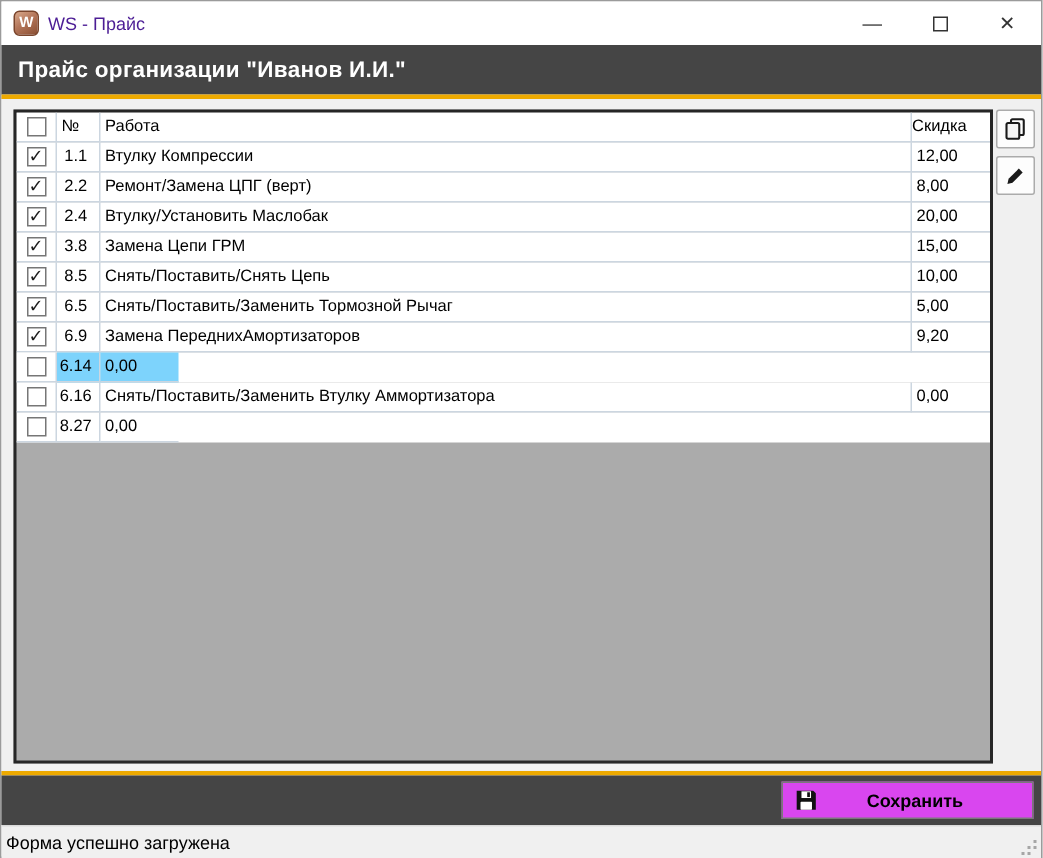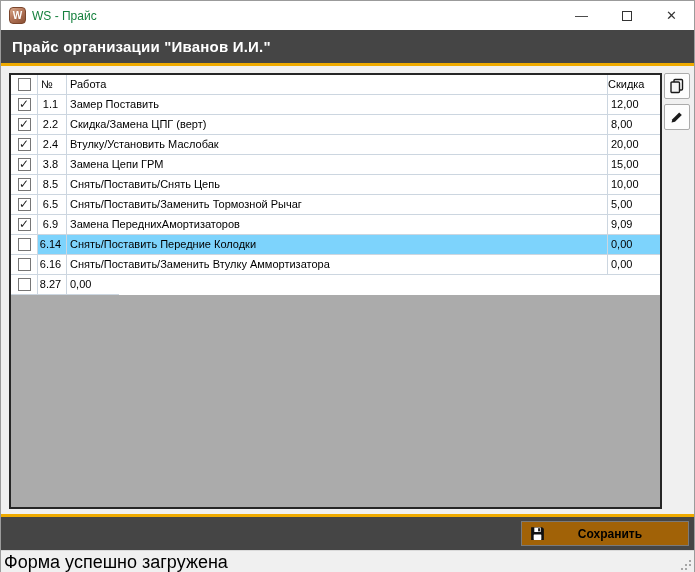--- a/index.html
+++ b/index.html
@@ -21,21 +21,21 @@
     height: 29px; background: #ffffff;
     display: flex; align-items: center; flex: 0 0 auto;
   }
   .app-icon {
     width: 17px; height: 17px; margin-left: 8px; border-radius: 4px;
     background: linear-gradient(145deg,#d9a98c 0%, #b4765a 45%, #8a4f33 100%);
     border: 1px solid #7a452c;
     color: #fff; font-size: 10px; font-weight: bold;
     display: flex; align-items: center; justify-content: center;
   }
-  .title-text { margin-left: 6px; font-size: 12px; color: #15803d; }
+  .title-text { margin-left: 6px; font-size: 12px; color: #4c1d95; }
   .tb-spacer { flex: 1; }
   .tb-btn {
     width: 45px; height: 29px; display: flex; align-items: center; justify-content: center;
     font-size: 13px; color: #333; cursor: default;
   }
   .maxbox { width: 10px; height: 10px; border: 1px solid #333; }
 
   
   .form-header {
     height: 33px; background: #454545; flex: 0 0 auto;
@@ -80,29 +80,29 @@
     background: #fdfdfd; border: 1px solid #ababab; border-radius: 2px;
     display: flex; align-items: center; justify-content: center;
   }
   .side-btn.b1 { top: 7px; }
   .side-btn.b2 { top: 38px; }
 
   
   .bottombar { height: 33px; background: #454545; position: relative; flex: 0 0 auto; }
   .save-btn {
     position: absolute; right: 5px; top: 4px; width: 168px; height: 25px;
-    background: #a16207; border: 1px solid #7a7a7a;
+    background: #d946ef; border: 1px solid #7a7a7a;
     display: flex; align-items: center; padding-left: 7px;
   }
   .save-btn .lbl { flex: 1; text-align: center; font-size: 12px; font-weight: bold; color: #000; margin-right: 14px; }
 
   
   .statusbar {
     height: 23px; background: #f0f0f0; border-top: 1px solid #dadada;
-    font-size: 18px; color: #000; display: flex; align-items: center;
+    font-size: 12px; color: #000; display: flex; align-items: center;
     padding-left: 3px; position: relative; flex: 0 0 auto;
   }
   .grip {
     position: absolute; right: 3px; bottom: 3px; width: 2px; height: 2px;
     background: transparent;
     box-shadow: 0 -8px 0 #a6a6a6, 0 -4px 0 #a6a6a6, 0 0 0 #a6a6a6,
                 -4px 0 0 #a6a6a6, -8px 0 0 #a6a6a6, -4px -4px 0 #a6a6a6;
   }
 </style>
 </head>
@@ -136,29 +136,29 @@
         <div class="cell c-num">№</div>
         <div class="cell c-work">Работа</div>
         <div class="cell c-disc">Скидка</div>
       </div>
       <div>
           <div class="grid-row">
             <div class="cell c-check">
               <span class="cb">✓</span>
             </div>
             <div class="cell c-num">1.1</div>
-            <div class="cell c-work">Замер Поставить</div>
+            <div class="cell c-work">Втулку Компрессии</div>
             <div class="cell c-disc">12,00</div>
           </div>
           <div class="grid-row">
             <div class="cell c-check">
               <span class="cb">✓</span>
             </div>
             <div class="cell c-num">2.2</div>
-            <div class="cell c-work">Скидка/Замена ЦПГ (верт)</div>
+            <div class="cell c-work">Ремонт/Замена ЦПГ (верт)</div>
             <div class="cell c-disc">8,00</div>
           </div>
           <div class="grid-row">
             <div class="cell c-check">
               <span class="cb">✓</span>
             </div>
             <div class="cell c-num">2.4</div>
             <div class="cell c-work">Втулку/Установить Маслобак</div>
             <div class="cell c-disc">20,00</div>
           </div>
@@ -185,28 +185,27 @@
             <div class="cell c-num">6.5</div>
             <div class="cell c-work">Снять/Поставить/Заменить Тормозной Рычаг</div>
             <div class="cell c-disc">5,00</div>
           </div>
           <div class="grid-row">
             <div class="cell c-check">
               <span class="cb">✓</span>
             </div>
             <div class="cell c-num">6.9</div>
             <div class="cell c-work">Замена ПереднихАмортизаторов</div>
-            <div class="cell c-disc">9,09</div>
+            <div class="cell c-disc">9,20</div>
           </div>
           <div class="grid-row selected">
             <div class="cell c-check">
               <span class="cb"></span>
             </div>
             <div class="cell c-num">6.14</div>
-            <div class="cell c-work">Снять/Поставить Передние Колодки</div>
             <div class="cell c-disc">0,00</div>
           </div>
           <div class="grid-row">
             <div class="cell c-check">
               <span class="cb"></span>
             </div>
             <div class="cell c-num">6.16</div>
             <div class="cell c-work">Снять/Поставить/Заменить Втулку Аммортизатора</div>
             <div class="cell c-disc">0,00</div>
           </div>

